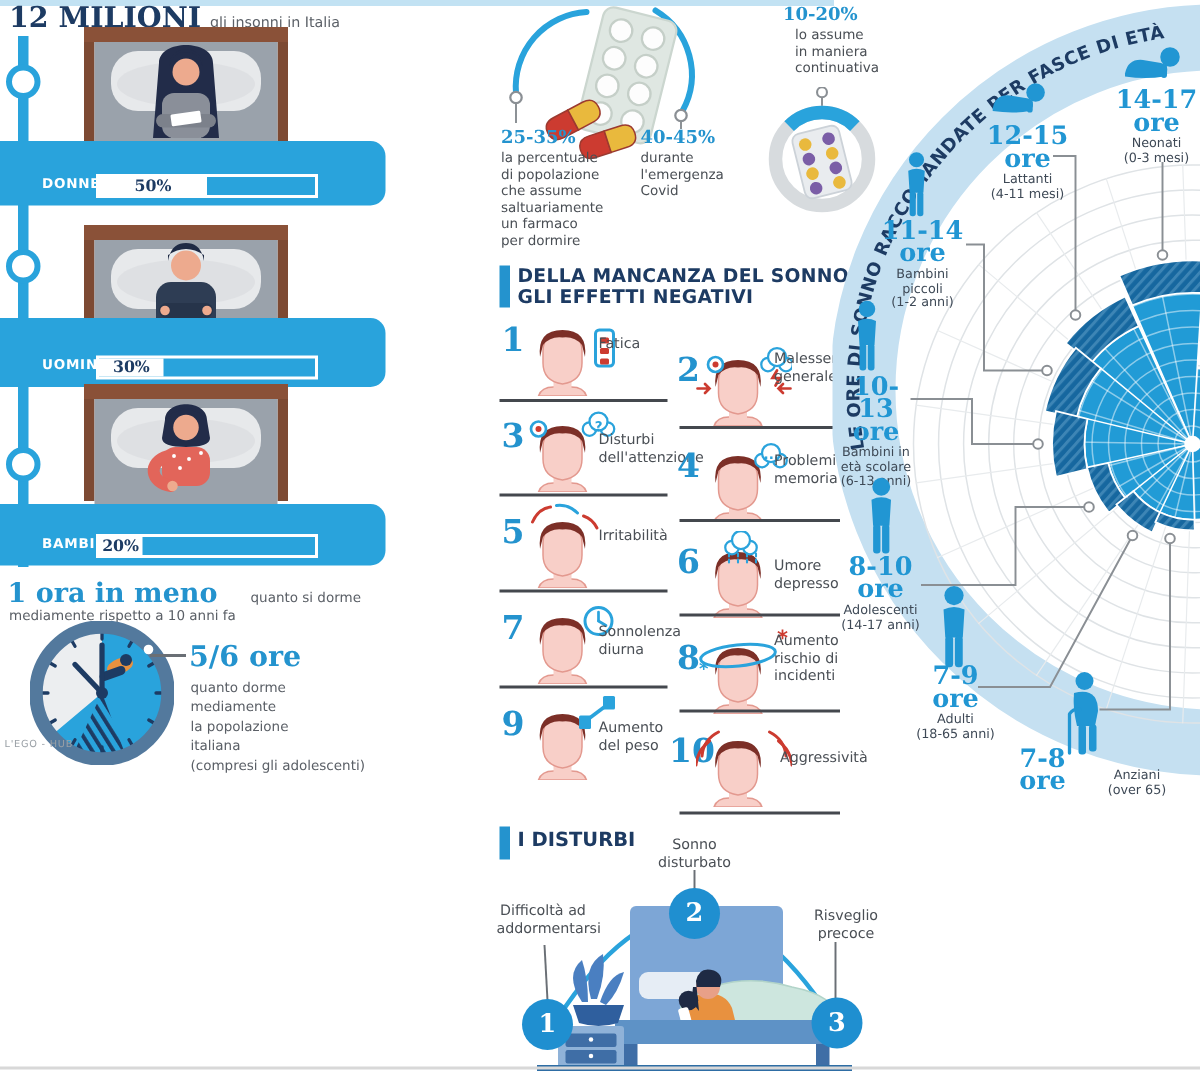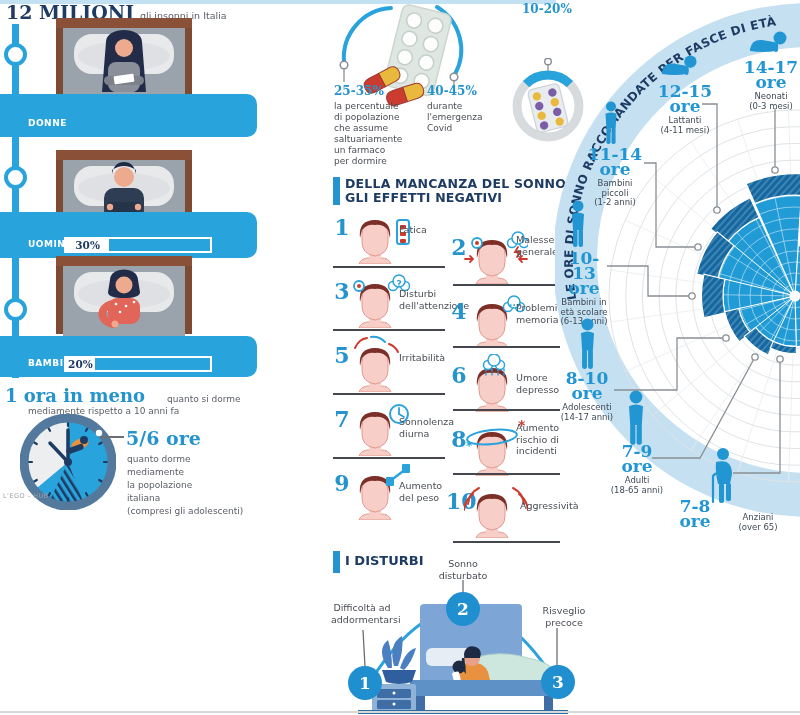--- a/index.html
+++ b/index.html
@@ -29,21 +29,21 @@
   .band1{top:94px;height:43px;} .band2{top:212px;height:46px;} .band3{top:336px;height:41px;}
   .blabel{position:absolute;left:28px;bottom:9px;color:#fff;font-weight:bold;font-size:9px;letter-spacing:.5px;}
   .pbar{position:absolute;left:64px;bottom:5px;width:148px;height:16px;border:2px solid #fff;box-sizing:border-box;}
   .pfill{height:100%;background:#fff;display:flex;align-items:center;justify-content:center;
          font-family:"DejaVu Serif",serif;font-weight:bold;font-size:10.5px;color:#1d3b63;}
 
   
   .hourless{left:5px;top:385px;white-space:nowrap;}
   .hourless .big{font-family:"DejaVu Serif",serif;font-weight:bold;font-size:18px;color:#2493ce;}
   .hourless .sub{font-size:9px;color:#5a5f66;margin-left:22px;}
-  .hourless2{left:6px;top:406px;font-size:9px;color:#5a5f66;margin-left:22px;}
+  .hourless2{left:6px;top:406px;font-size:9px;color:#5a5f66;}
   .clocksvg{left:20px;top:414px;}
   .clockleader{left:100px;top:436px;width:24px;height:1.5px;background:#6a6f75;}
   .clockval{left:126px;top:427px;font-family:"DejaVu Serif",serif;font-weight:bold;font-size:19px;color:#2493ce;}
   .clockdesc{left:127px;top:453px;font-size:9px;color:#5a5f66;line-height:13px;}
   .credit{left:3px;top:492px;font-size:6.5px;color:#9aa0a6;letter-spacing:.5px;}
 
   
   .pillsvg{left:333px;top:2px;}
   .pct .val{font-family:"DejaVu Serif",serif;font-weight:bold;font-size:12px;color:#2493ce;}
   .pct .lines{font-size:9px;color:#4a4f55;line-height:11px;margin-top:3px;}
@@ -163,20 +163,23 @@
     <ellipse cx="68" cy="38" rx="46" ry="15" fill="#d8dbde" opacity="0.6"></ellipse>
     <path d="M50 24 C50 8 86 8 86 24 L90 74 L78 74 C80 52 78 46 68 48 C58 46 56 52 58 74 L46 74 Z" fill="#222c49"></path>
     <circle cx="68" cy="30" r="9" fill="#edaa8e"></circle>
     <path d="M57 26 Q60 16 68 17 Q76 16 79 26 L79 22 Q74 14 68 15 Q62 14 57 22 Z" fill="#222c49"></path>
     <rect x="52" y="44" width="32" height="30" rx="8" fill="#8a8f99"></rect>
     <rect x="48" y="58" width="40" height="9" rx="4.5" fill="#7c818b"></rect>
     <rect x="58" y="57" width="20" height="8" rx="1" fill="#fff" transform="rotate(-8 68 61)"></rect>
   </svg>
   <div class="band band1">
     <span class="blabel">DONNE</span>
+    <div class="pbar">
+      <div class="pfill" style="width: 50%;">50%</div>
+    </div>
   </div>
 
   <svg class="bedsvg bed2" viewBox="0 0 136 84">
     <rect x="0" y="6" width="7" height="72" fill="#7d4a33"></rect>
       <rect x="129" y="6" width="7" height="72" fill="#7d4a33"></rect>
     <rect x="7" y="10" width="122" height="74" fill="#9aa2ab"></rect>
     <rect x="0" y="0" width="136" height="10" fill="#8a5138"></rect>
     <rect x="18" y="16" width="100" height="40" rx="18" fill="#e7e9eb"></rect>
     <ellipse cx="68" cy="38" rx="46" ry="15" fill="#d8dbde" opacity="0.6"></ellipse>
     <circle cx="68" cy="27" r="10" fill="#edaa8e"></circle>
@@ -299,20 +302,23 @@
 per dormire</div>
   </div>
   <div class="abs pct p4045">
     <div class="val">40-45%</div>
     <div class="lines" style="white-space:pre-line">durante
 l'emergenza
 Covid</div>
   </div>
   <div class="abs pct p1020">
     <div class="val">10-20%</div>
+    <div class="lines" style="white-space:pre-line;margin-left:8px">lo assume
+in maniera
+continuativa</div>
   </div>
 
   <svg class="abs gaugesvg" width="84" height="90" viewBox="0 0 84 90">
     <line x1="42" y1="7" x2="42" y2="15" stroke="#8a8f94" stroke-width="1.3"></line>
     <circle cx="42" cy="3.5" r="3.3" fill="#fff" stroke="#8a8f94" stroke-width="1.4"></circle>
     <circle cx="42" cy="48" r="31" fill="#fff" stroke="#d7dbde" stroke-width="9"></circle>
     <path d="M20.1 26.1 A31 31 0 0 1 63.9 26.1" stroke="#29a3dc" stroke-width="9" fill="none"></path>
     <g transform="rotate(-14 42 50)">
       <rect x="26" y="28" width="32" height="44" rx="5" fill="#e9ecef" stroke="#ccd2d8" stroke-width="1.2"></rect>
       <circle cx="34" cy="36" r="4.2" fill="#e9b93d"></circle>

